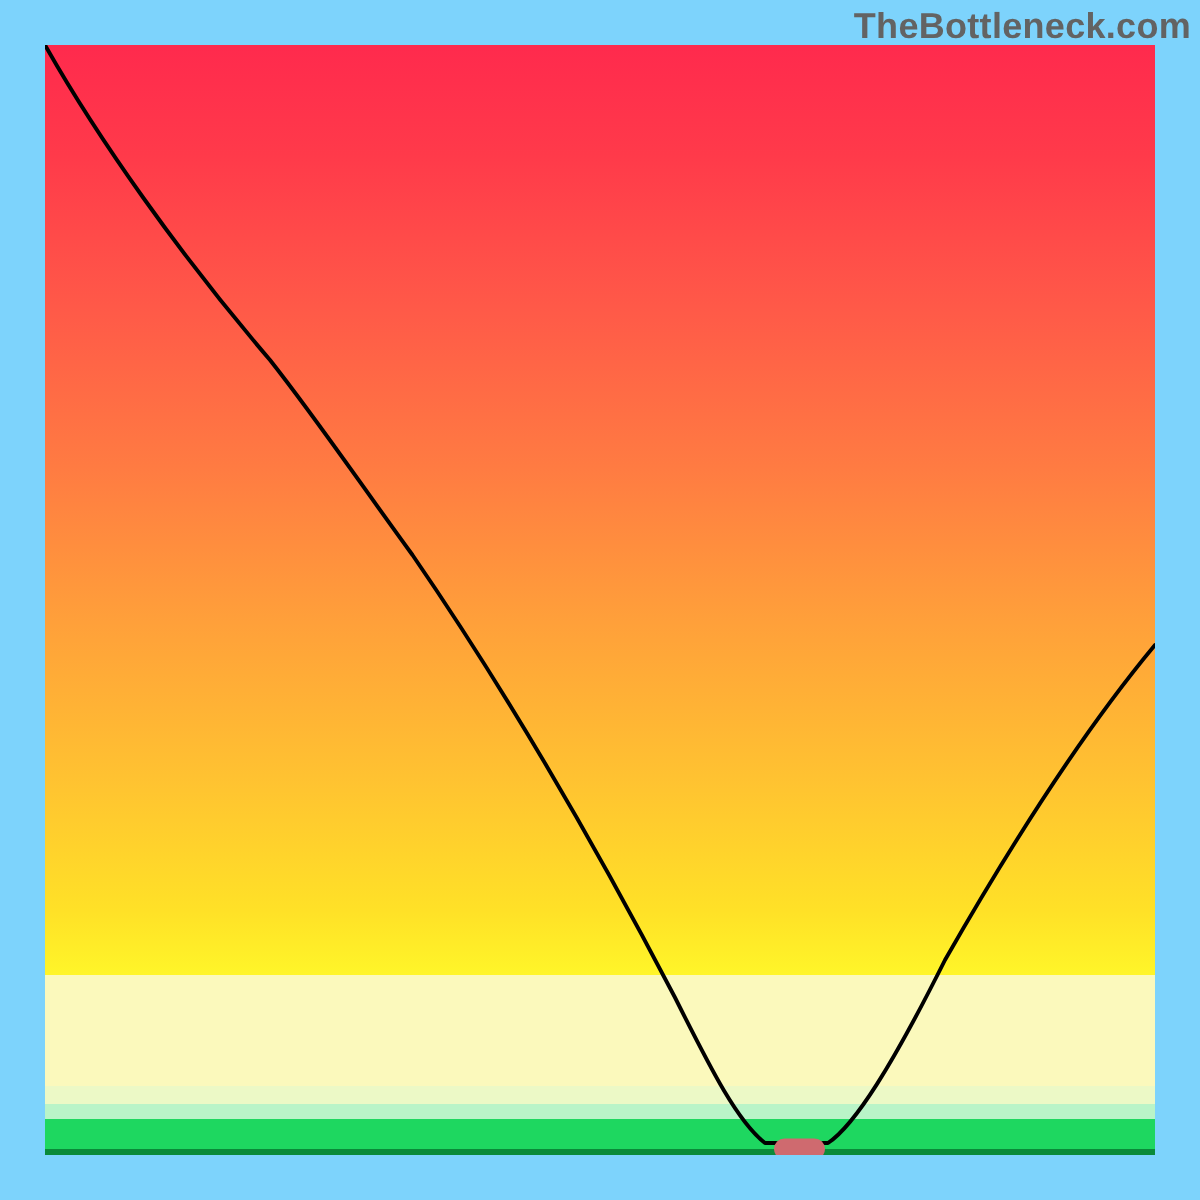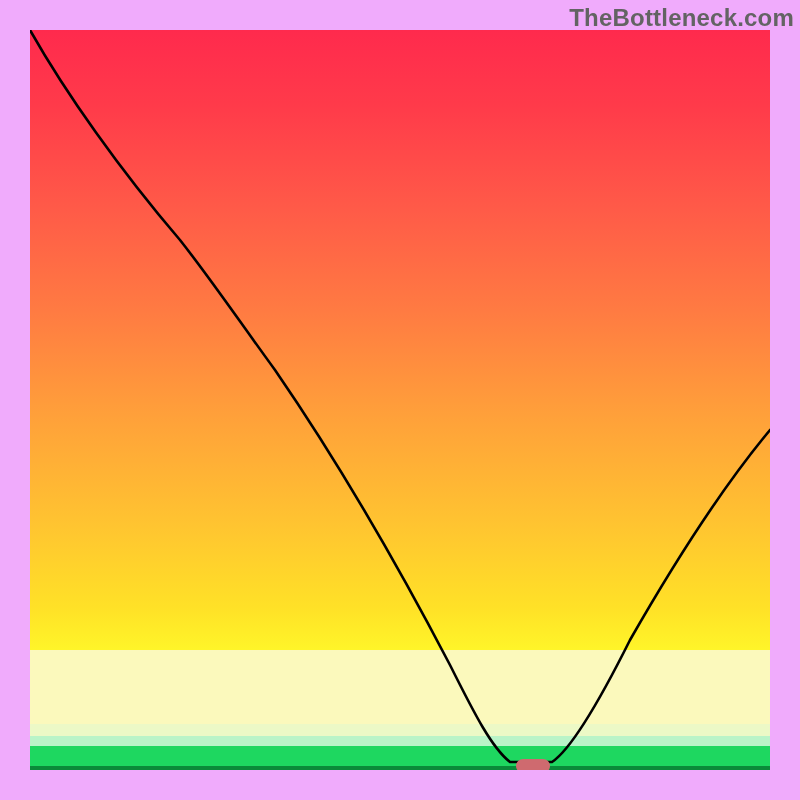--- a/index.html
+++ b/index.html
@@ -7,21 +7,21 @@
     padding: 0;
     width: 800px;
     height: 800px;
     background: #000;
     font-family: Arial, Helvetica, sans-serif;
   }
   .frame {
     position: relative;
     width: 800px;
     height: 800px;
-    background: #f0abfc;
+    background: #7dd3fc;
   }
   .watermark {
     position: absolute;
     top: 4px;
     right: 6px;
     font-size: 24px;
     font-weight: 600;
     color: #636363;
     letter-spacing: 0.2px;
     z-index: 20;

